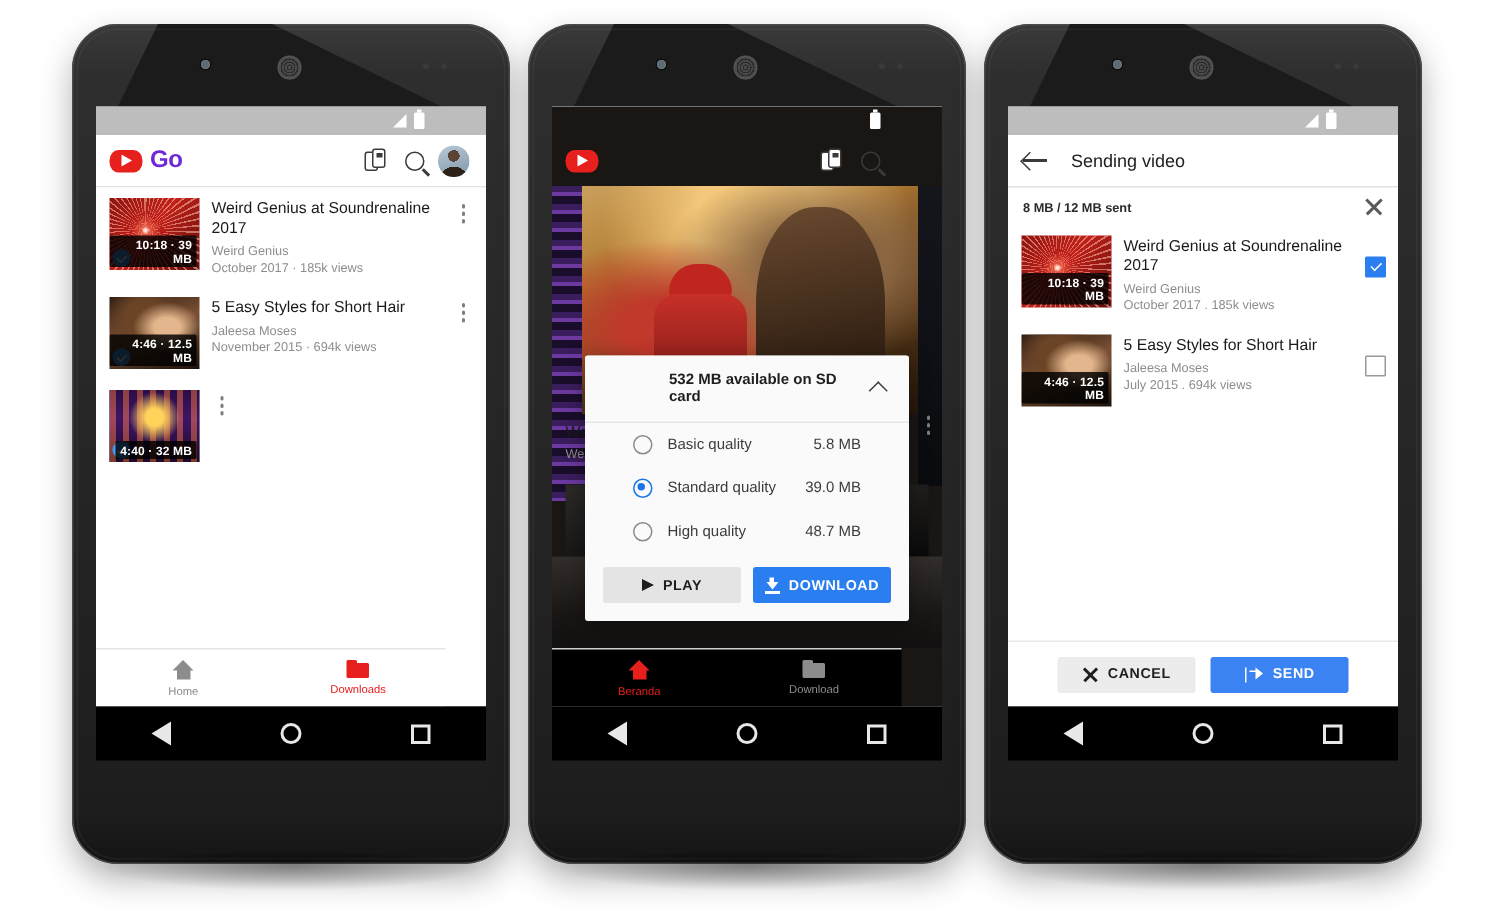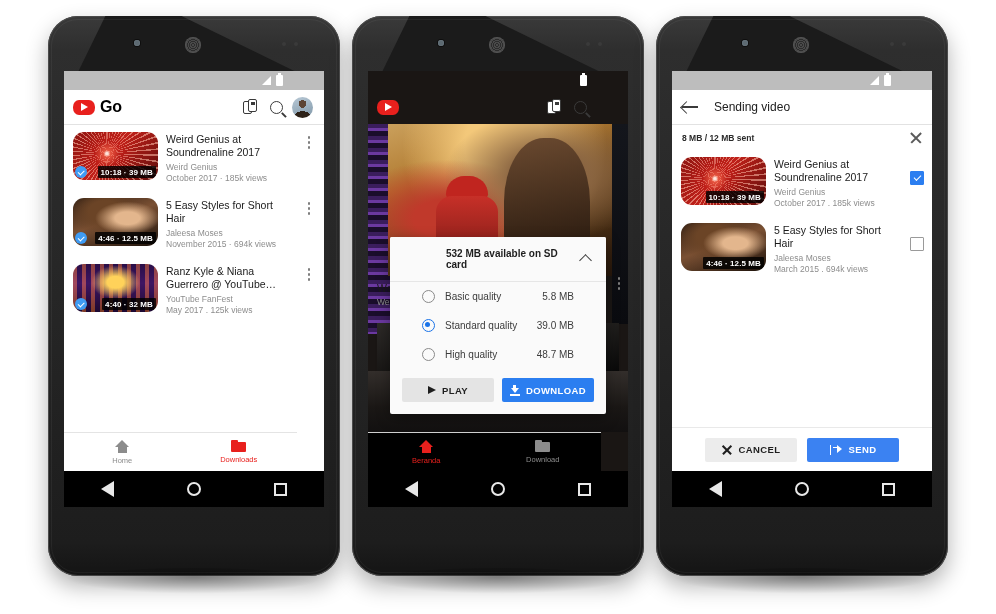--- a/index.html
+++ b/index.html
@@ -68,40 +68,40 @@
   .sb-batt{ width:7px;height:11px;background:#fff; border-radius:1px; position:relative;}
   .sb-batt::before{content:"";position:absolute;left:2px;top:-2px;width:3px;height:2px;background:#fff;}
   .sb-time{ font-size:11px; font-weight:bold; letter-spacing:.2px;margin-top:40px; }
 
   
   .toolbar{ height:34px; background:#fff; display:flex; align-items:center; padding:0 9px; }
   .toolbar.dim{ background:#efefef; }
   .logo{ display:flex; align-items:center; gap:5px; }
   .logo-play{ width:22px;height:15px;background:#e8201d;border-radius:6px/7px; position:relative;}
   .logo-play::after{content:"";position:absolute;left:8px;top:3.5px;border-top:4px solid transparent;border-bottom:4px solid transparent;border-left:7px solid #fff;}
-  .logo-go{ font-size:16px; font-weight:bold; color:#000000; letter-spacing:-.3px; font-family:"Liberation Sans",sans-serif;}
+  .logo-go{ font-size:16px; font-weight:bold; color:#6d28d9; letter-spacing:-.3px; font-family:"Liberation Sans",sans-serif;}
   .tb-spacer{ flex:1; }
   .tb-ico{ width:26px;height:26px; display:flex;align-items:center;justify-content:center;}
   .ico-transfer{ position:relative; width:14px;height:16px; }
   .ico-transfer i{ position:absolute; border:1.6px solid #3a3a3a; border-radius:2px; }
   .ico-transfer i:nth-child(1){ left:0;top:2px;width:9px;height:13px; background:#fff; }
   .ico-transfer i:nth-child(2){ left:5px;top:0;width:9px;height:13px; background:#fff; }
   .ico-transfer i:nth-child(2)::after{content:"";position:absolute;left:1.5px;top:2px;width:4px;height:3px;background:#3a3a3a;}
   .ico-search{ width:13px;height:13px;border:1.8px solid #3a3a3a;border-radius:50%; position:relative;}
   .ico-search::after{content:"";position:absolute;right:-5px;bottom:-3px;width:6px;height:1.8px;background:#3a3a3a;transform:rotate(45deg);}
   .avatar{ width:21px;height:21px;border-radius:50%; overflow:hidden;
     background: radial-gradient(circle at 50% 115%, #2d2218 0 38%, transparent 38%),
                 radial-gradient(circle at 50% 33%, #5c4434 0 22%, transparent 22%),
                 linear-gradient(160deg,#b9c9d6,#7f97a8); }
   .tb-divider{ height:1px; background:#e2e2e2; }
 
   
   .vlist{ background:#fff; }
   .vrow{ display:flex; padding:7px 8px 7px 9px; align-items:flex-start; gap:8px; position:relative; }
-  .thumb{ position:relative; width:85px; height:48px; border-radius:11px; overflow:hidden; flex:none;text-align:right; }
+  .thumb{ position:relative; width:60px; height:48px; border-radius:0; overflow:hidden; flex:none;text-align:right; }
   .thumb.fire{ background:
       radial-gradient(circle at 40% 45%, rgba(255,235,225,.95) 0 2%, rgba(255,120,90,.6) 6%, rgba(200,30,25,.3) 22%, transparent 45%),
       repeating-conic-gradient(from 0deg at 40% 45%, rgba(255,190,170,.55) 0deg 2deg, rgba(150,18,18,0) 2deg 7deg),
       linear-gradient(130deg,#8d1410 0%,#c0211a 45%,#5e0d0b 100%); }
   .thumb.hair{ background:
       radial-gradient(ellipse at 64% 42%, #e3b68d 0 16%, rgba(227,182,141,0) 42%),
       radial-gradient(ellipse at 38% 28%, #6b4426 0 22%, rgba(107,68,38,0) 50%),
       linear-gradient(160deg,#2a1a10 0%,#7a5033 45%,#1b110a 100%); }
   .thumb.stage{ background:
       radial-gradient(ellipse at 50% 38%, #ffd25a 0 14%, rgba(255,210,90,0) 40%),
@@ -294,25 +294,20 @@
               <i></i>
               <i></i>
             </div>
         </div>
 
         <div class="vrow">
           <div class="thumb stage">
             <span class="dl-check"></span>
             <span class="badge">4:40 · 32 MB</span>
           </div>
-          <div class="vmeta">
-            <div class="vtitle">Ranz Kyle &amp; Niana Guerrero @ YouTube…</div>
-            <div class="vchannel">YouTube FanFest</div>
-            <div class="vstats">May 2017 . 125k views</div>
-          </div>
           <div class="vmore">
               <i></i>
               <i></i>
               <i></i>
             </div>
         </div>
       </div>
 
       <div class="botnav">
         <div class="bn-item inact-gray">
@@ -497,21 +492,21 @@
           <span class="cbox on"></span>
         </div>
 
         <div class="vrow">
           <div class="thumb hair">
             <span class="badge">4:46 · 12.5  MB</span>
           </div>
           <div class="vmeta">
             <div class="vtitle">5 Easy Styles for Short Hair</div>
             <div class="vchannel">Jaleesa Moses</div>
-            <div class="vstats">March 2015  . 694k views</div>
+            <div class="vstats">July 2015  . 694k views</div>
           </div>
           <span class="cbox"></span>
         </div>
       </div>
 
       <div class="p3-actions">
         <div class="btn3 btn-cancel">
           <span class="x-small"></span>
           <span>CANCEL</span>
         </div>

